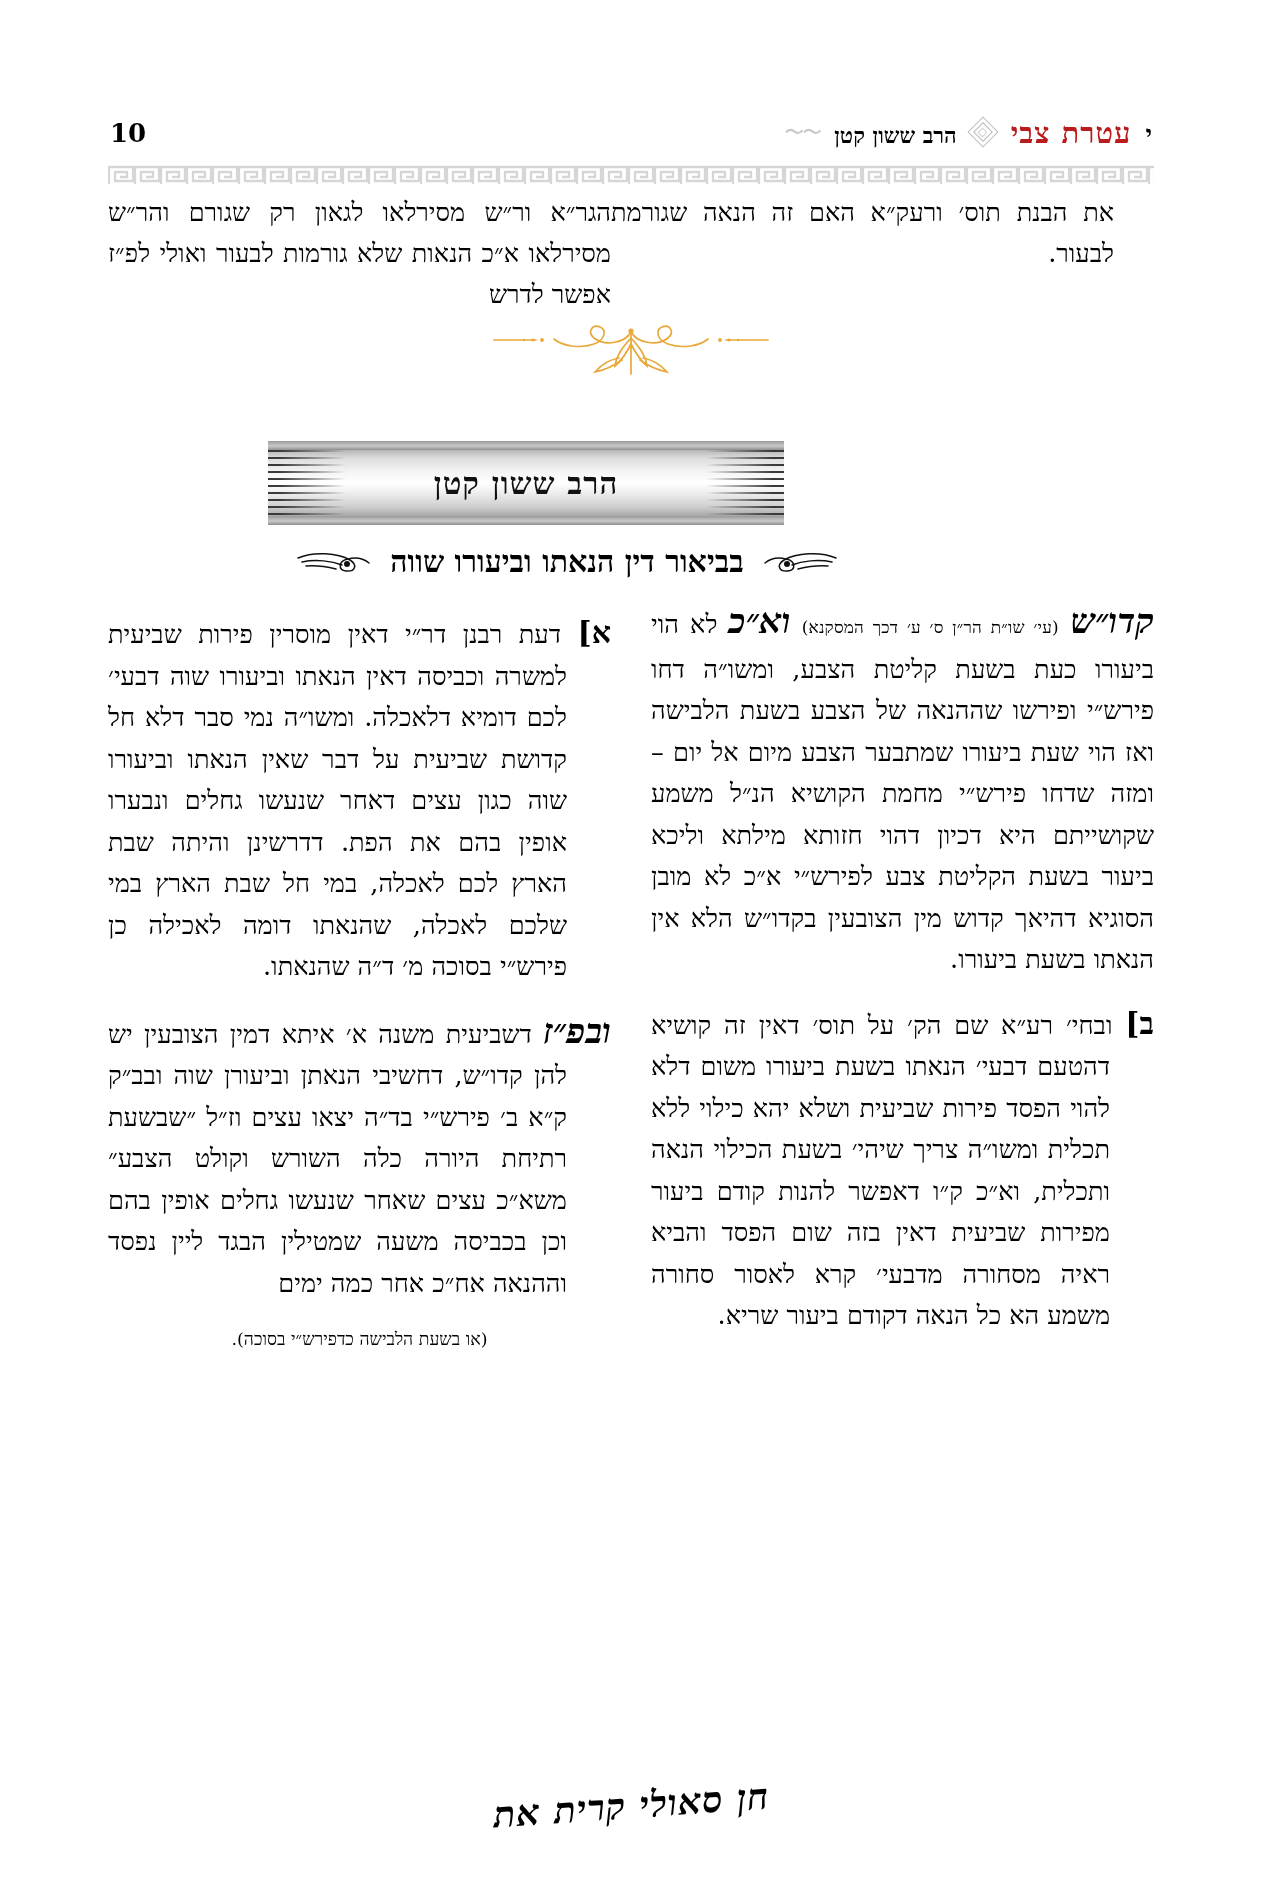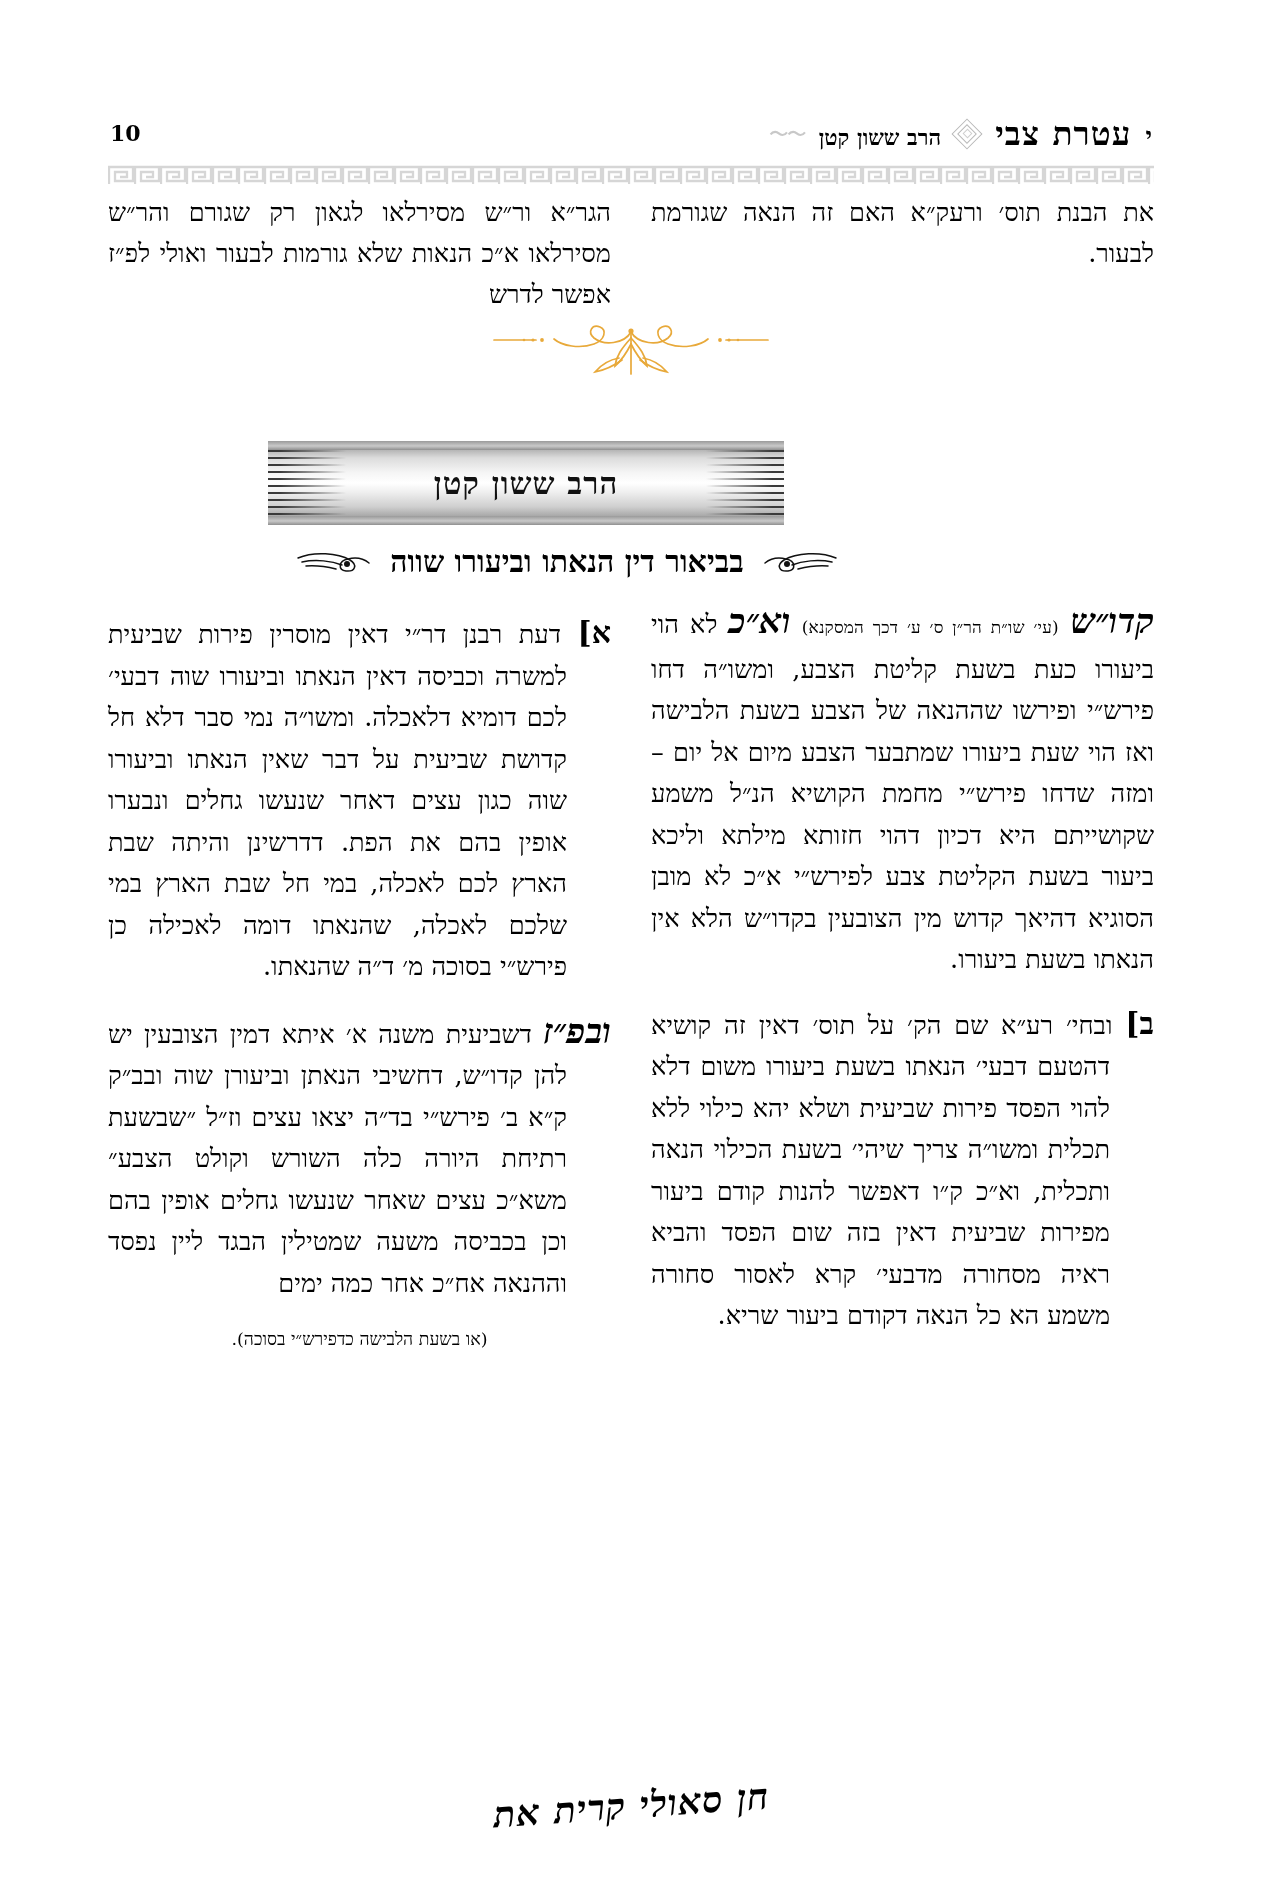--- a/index.html
+++ b/index.html
@@ -41,23 +41,23 @@
   }
   .head-siman {
     font-family: "DejaVu Serif", serif;
     font-weight: bold;
     font-size: 25px;
     color: #000;
   }
   .head-book {
     font-family: "DejaVu Serif", serif;
     font-weight: bold;
-    font-size: 33px;
+    font-size: 29px;
     letter-spacing: 1px;
-    color: #000000;
+    color: #b91c1c;
   }
   .head-diamond {
     display: inline-block;
     width: 26px;
     height: 26px;
     position: relative;
     top: 3px;
   }
   .head-diamond i {
     position: absolute;
@@ -78,21 +78,21 @@
   .head-squiggle {
     font-size: 20px;
     color: #c8c8c8;
     letter-spacing: -2px;
     position: relative;
     top: -4px;
   }
   .folio {
     font-family: "DejaVu Serif", serif;
     font-weight: bold;
-    font-size: 22px;
+    font-size: 26px;
     color: #000;
   }
 
   
   .greek-key {
     position: absolute;
     top: 163px;
     left: 108px;
     width: 1046px;
     height: 22px;
@@ -101,21 +101,20 @@
   .greek-key svg { display: block; }
 
   
   .top-cols {
     position: absolute;
     top: 192px;
     left: 108px;
     width: 1046px;
     display: flex;
     flex-direction: row-reverse;
-    gap: 40px;
     direction: rtl;
   }
   .top-col {
     width: 503px;
   }
   .body-text {
     font-family: "DejaVu Serif", serif;
     font-size: 25.5px;
     line-height: 41px;
     color: #000;

